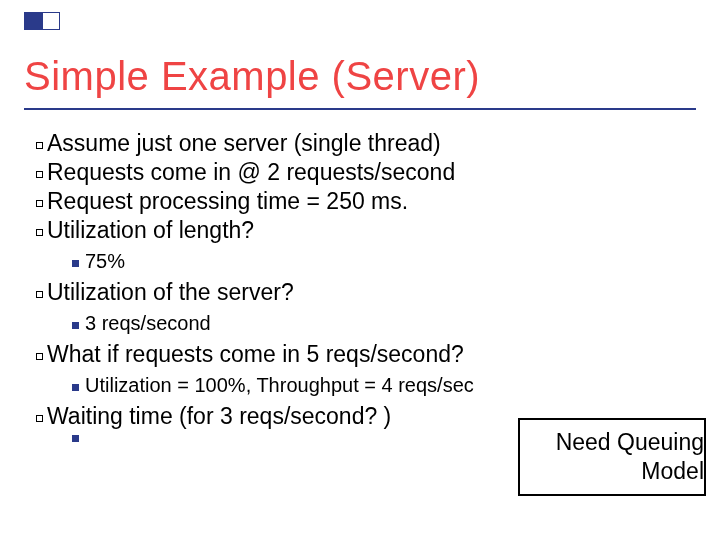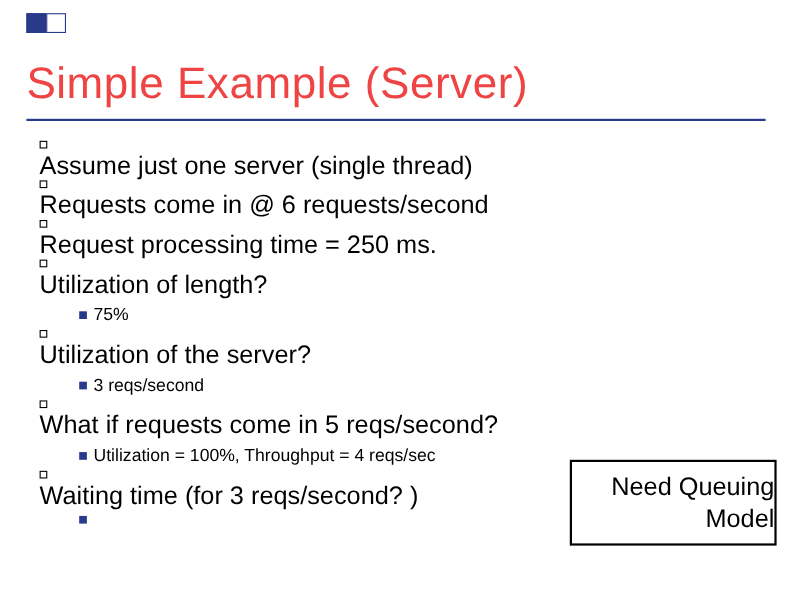--- a/index.html
+++ b/index.html
@@ -46,21 +46,20 @@
   .content {
     position: absolute;
     top: 130px;
     left: 36px;
     right: 20px;
   }
   .line1 {
     display: flex;
     align-items: baseline;
     margin-bottom: 2px;
-    flex-direction: column;
   }
   .sq-bullet {
     display: inline-block;
     width: 7px;
     height: 7px;
     border: 1px solid #000;
     margin-right: 4px;
     flex-shrink: 0;
     position: relative;
     top: -2px;
@@ -80,21 +79,21 @@
     display: inline-block;
     width: 7px;
     height: 7px;
     background: #2a3a8a;
     margin-right: 6px;
     flex-shrink: 0;
     position: relative;
     top: -1px;
   }
   .text2 {
-    font-size: 16px;
+    font-size: 20px;
     color: #000;
   }
   .callout {
     position: absolute;
     top: 418px;
     left: 518px;
     width: 188px;
     height: 78px;
     border: 2px solid #000;
     background: #fff;
@@ -119,21 +118,21 @@
 
 <div class="content">
 
   <div class="line1">
     <span class="sq-bullet"></span>
     <span class="text1">Assume just one server (single thread)</span>
   </div>
 
   <div class="line1">
     <span class="sq-bullet"></span>
-    <span class="text1">Requests come in @ 6 requests/second</span>
+    <span class="text1">Requests come in @ 2 requests/second</span>
   </div>
 
   <div class="line1">
     <span class="sq-bullet"></span>
     <span class="text1">Request processing time = 250 ms.</span>
   </div>
 
   <div class="line1">
     <span class="sq-bullet"></span>
     <span class="text1">Utilization of length?</span>

